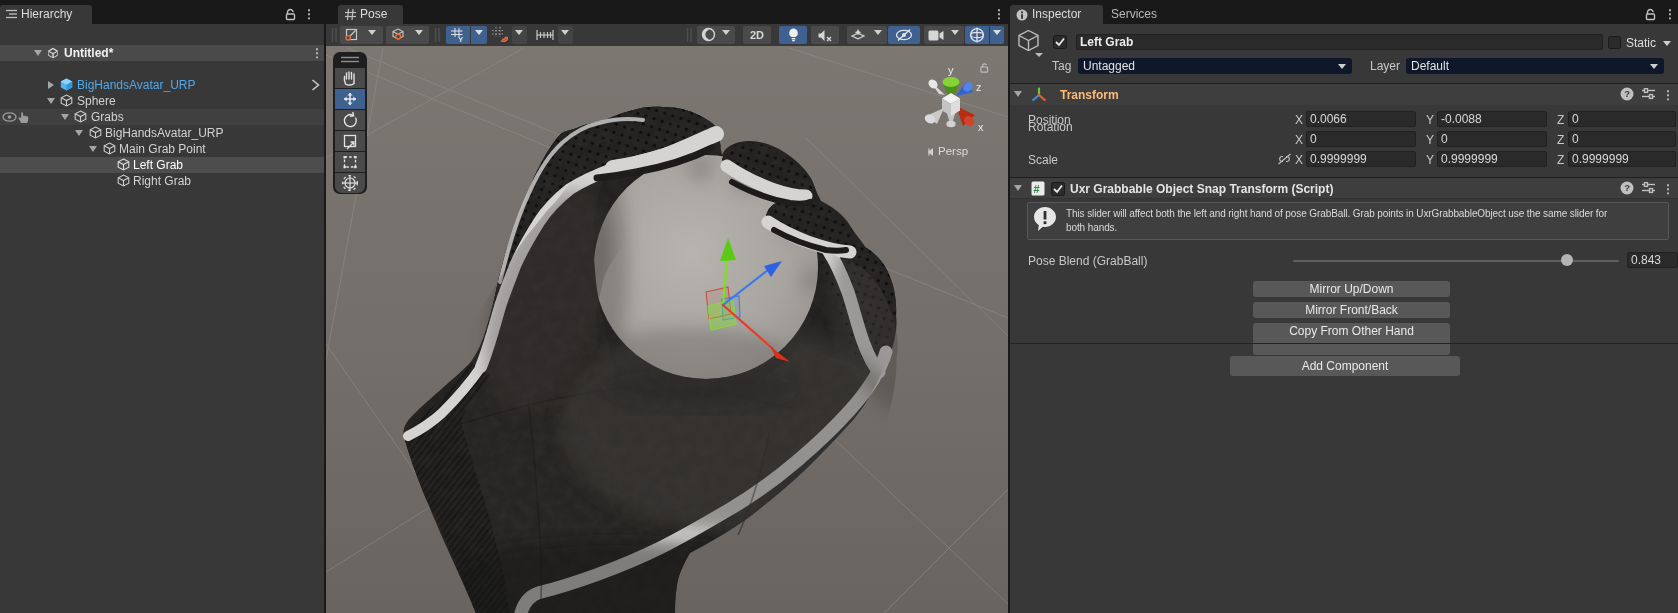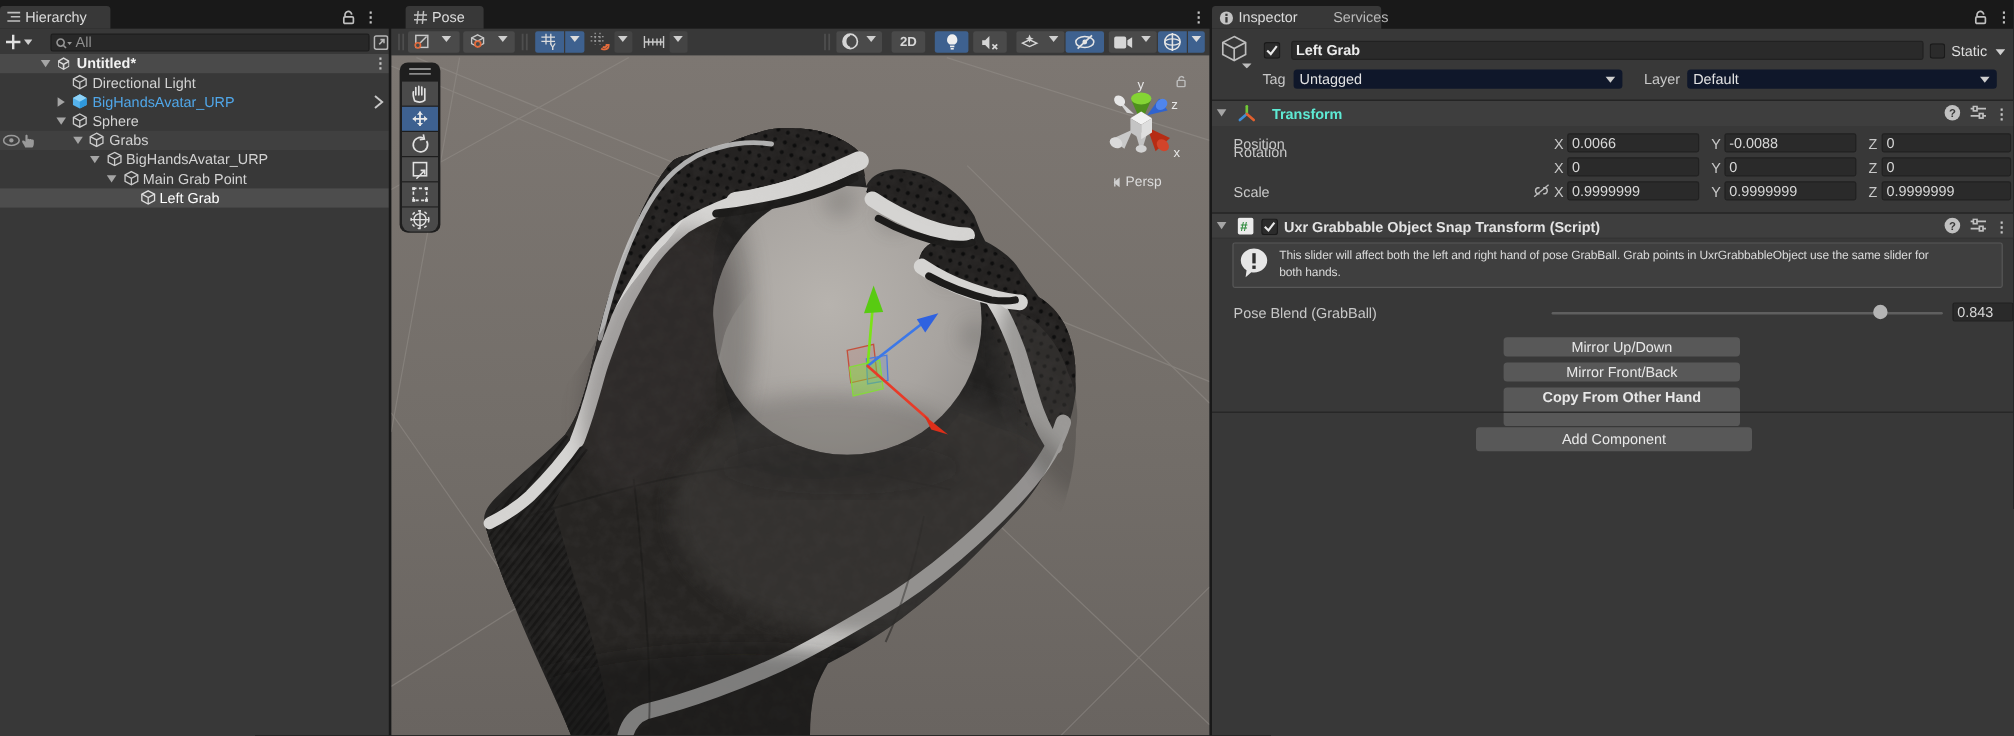--- a/index.html
+++ b/index.html
@@ -34,57 +34,30 @@
         </g>
       </svg>
     <span style="position:absolute;left:21px;">Hierarchy</span>
   </div>
   <svg class="abs" style="left:285px;top:8px" width="12" height="13" viewBox="0 0 12 13">
       <path d="M2.5 6 V4.5 A2.8 2.8 0 0 1 8.1 4.2" fill="none" stroke="#c0c0c0" stroke-width="1.4"></path>
       <rect x="1.5" y="6" width="8" height="5.5" rx="1" fill="none" stroke="#c0c0c0" stroke-width="1.4"></rect>
     </svg>
   <div class="abs kebab" style="left:303px;top:7px;">⋮</div>
 
-  <div class="abs" style="left:0;top:24px;width:324px;height:22px;background:#383838;border-bottom:1px solid #2a2a2a;box-sizing:border-box;">
-    <svg width="22" height="14" style="position:absolute;left:5px;top:4px" viewBox="0 0 22 14">
-        <path d="M6 1 V13 M0 7 H12" stroke="#e0e0e0" stroke-width="2"></path>
-        <path d="M15 5 L22 5 L18.5 9.5 Z" fill="#cfcfcf"></path>
-      </svg>
-    <div class="abs" style="left:42px;top:4px;width:266px;height:15px;background:#282828;border:1px solid #1d1d1d;border-radius:2px;box-sizing:border-box;">
-      <svg width="14" height="11" style="position:absolute;left:3px;top:2px" viewBox="0 0 14 11">
-          <circle cx="4.5" cy="4.5" r="3" fill="none" stroke="#969696" stroke-width="1.3"></circle>
-          <line x1="6.8" y1="6.8" x2="9" y2="9" stroke="#969696" stroke-width="1.3"></line>
-          <path d="M10 4 L14 4 L12 6.5 Z" fill="#969696"></path>
-        </svg>
-      <span style="position:absolute;left:20px;top:0;color:#8e8e8e;line-height:13px;">All</span>
-    </div>
-    <svg width="13" height="13" style="position:absolute;left:311px;top:5px" viewBox="0 0 13 13">
-        <rect x="1" y="1" width="11" height="11" rx="1.5" fill="none" stroke="#b5b5b5" stroke-width="1.3"></rect>
-        <path d="M5 8 L9 4 M6 4 h3 v3" stroke="#b5b5b5" stroke-width="1.3" fill="none"></path>
-      </svg>
-  </div>
 
   <div class="row" style="top:45px;height:16px;background:#4a4a4a;color:#f2f2f2;font-weight:bold;">
     <div class="tri-d" style="position:absolute;left:34px;top:5px;"></div>
     <svg width="14" height="14" style="position:absolute;left:46px;top:1px" viewBox="0 0 24 24">
         <g fill="#d8d8d8">
           <path d="M12 3 L20 7.5 L20 16.5 L12 21 L4 16.5 L4 7.5 Z M12 5.6 L6.3 8.8 L12 12 L17.7 8.8 Z M5.2 10.4 L5.2 15.6 L10.8 18.8 L10.8 13.6 Z M18.8 10.4 L13.2 13.6 L13.2 18.8 L18.8 15.6 Z"></path>
         </g>
       </svg>
     <span style="position:absolute;left:64px;">Untitled*</span>
     <div class="kebab" style="position:absolute;left:311px;top:0;">⋮</div>
-  </div>
-  <div class="row" style="top:61px;">
-    <svg class="cube" width="13" height="13" style="position:absolute;left:60px;top:1px" viewBox="0 0 13 13">
-        <g fill="none" stroke="#cbcbcb" stroke-width="1.1">
-          <path d="M6.5 1 L11.8 3.8 L11.8 9.2 L6.5 12 L1.2 9.2 L1.2 3.8 Z"></path>
-          <path d="M1.2 3.8 L6.5 6.6 L11.8 3.8 M6.5 6.6 L6.5 12"></path>
-        </g>
-      </svg>
-    <span style="position:absolute;left:77px;">Directional Light</span>
   </div>
   <div class="row" style="top:77px;">
     <div class="tri-r" style="position:absolute;left:48px;top:3.5px;"></div>
     <svg width="13" height="13" style="position:absolute;left:60px;top:1px" viewBox="0 0 13 13">
         <path fill="#55b2ec" d="M6.5 0.5 L12.2 3.6 L12.2 9.4 L6.5 12.5 L0.8 9.4 L0.8 3.6 Z"></path>
         <path fill="#8ed2f7" d="M6.5 0.5 L12.2 3.6 L6.5 6.7 L0.8 3.6 Z"></path>
         <path fill="#2f98dc" d="M6.5 6.7 L12.2 3.6 L12.2 9.4 L6.5 12.5 Z"></path>
       </svg>
     <span style="position:absolute;left:77px;color:#50a7e9;">BigHandsAvatar_URP</span>
     <svg width="9" height="12" style="position:absolute;left:311px;top:2px" viewBox="0 0 9 12">
@@ -139,20 +112,29 @@
     <span style="position:absolute;left:119px;">Main Grab Point</span>
   </div>
   <div class="row" style="top:157px;background:#4d4d4d;">
     <svg width="13" height="13" style="position:absolute;left:117px;top:1px" viewBox="0 0 13 13">
         <g fill="none" stroke="#dddddd" stroke-width="1.1">
           <path d="M6.5 1 L11.8 3.8 L11.8 9.2 L6.5 12 L1.2 9.2 L1.2 3.8 Z"></path>
           <path d="M1.2 3.8 L6.5 6.6 L11.8 3.8 M6.5 6.6 L6.5 12"></path>
         </g>
       </svg>
     <span style="position:absolute;left:133px;color:#ffffff;">Left Grab</span>
+  </div>
+  <div class="row" style="top:173px;">
+    <svg width="13" height="13" style="position:absolute;left:117px;top:1px" viewBox="0 0 13 13">
+        <g fill="none" stroke="#cbcbcb" stroke-width="1.1">
+          <path d="M6.5 1 L11.8 3.8 L11.8 9.2 L6.5 12 L1.2 9.2 L1.2 3.8 Z"></path>
+          <path d="M1.2 3.8 L6.5 6.6 L11.8 3.8 M6.5 6.6 L6.5 12"></path>
+        </g>
+      </svg>
+    <span style="position:absolute;left:133px;">Right Grab</span>
   </div>
 
   <div class="tab" style="left:338px;width:65px;">
     <svg width="11" height="11" style="position:absolute;left:7px;top:4px" viewBox="0 0 11 11">
         <g stroke="#c0c0c0" stroke-width="1.2" fill="none">
           <line x1="3.5" y1="0" x2="2.5" y2="11"></line>
           <line x1="8" y1="0" x2="7" y2="11"></line>
           <line x1="0" y1="3.5" x2="11" y2="3.5"></line>
           <line x1="0" y1="7.5" x2="11" y2="7.5"></line>
         </g>
@@ -486,21 +468,21 @@
       <g fill="none" stroke="#bdbdbd" stroke-width="1.2">
         <rect x="981" y="67" width="6.5" height="5.2" rx="0.8"></rect>
         <path d="M982.5,67 v-1.4 a2.1,2.1 0 0 1 4,-0.5"></path>
       </g>
       <path d="M928,152 L933,148 L933,156 Z" fill="#cfcfcf"></path>
       <line x1="929" y1="148.5" x2="929" y2="155.5" stroke="#cfcfcf" stroke-width="1.2"></line>
       <text x="938" y="155" fill="#dcdcdc" font-size="11.5" font-family="Liberation Sans">Persp</text>
     </g>
   </svg>
 
-  <div class="tab" style="left:1010px;width:93px;padding-left:48px;">
+  <div class="tab" style="left:1010px;width:93px;">
     <svg width="12" height="12" style="position:absolute;left:6px;top:3.5px" viewBox="0 0 12 12">
         <circle cx="6" cy="6" r="5.5" fill="#c3c3c3"></circle>
         <rect x="5.1" y="2.4" width="1.9" height="1.9" fill="#383838"></rect>
         <rect x="5.1" y="5.2" width="1.9" height="4.6" fill="#383838"></rect>
       </svg>
     <span style="position:absolute;left:22px;">Inspector</span>
   </div>
   <div class="tabtxt" style="left:1111px;">Services</div>
   <svg class="abs" style="left:1645px;top:8px" width="12" height="13" viewBox="0 0 12 13">
       <path d="M2.5 6 V4.5 A2.8 2.8 0 0 1 8.1 4.2" fill="none" stroke="#c0c0c0" stroke-width="1.4"></path>
@@ -533,21 +515,21 @@
 
   <div class="abs" style="left:1010px;top:83px;width:668px;height:22px;background:#3e3e3e;border-top:1px solid #1f1f1f;box-sizing:border-box;"></div>
   <div class="tri-d" style="position:absolute;left:1014px;top:91px;"></div>
   <svg class="abs" style="left:1031px;top:87px" width="16" height="16" viewBox="0 0 16 16">
       <g stroke-width="2.2" stroke-linecap="round">
         <line x1="8" y1="8" x2="8" y2="1.5" stroke="#71c837"></line>
         <line x1="8" y1="8" x2="2.2" y2="13" stroke="#3f8dd6"></line>
         <line x1="8" y1="8" x2="13.8" y2="13" stroke="#e2602e"></line>
       </g>
     </svg>
-  <div class="lbl bold" style="left:1060px;top:88px;color:#5eead4;">Transform</div>
+  <div class="lbl bold" style="left:1060px;top:88px;color:#fdba74;">Transform</div>
   <svg class="abs" style="left:1620px;top:87px" width="14" height="14" viewBox="0 0 14 14">
       <circle cx="7" cy="7" r="6.5" fill="#c0c0c0"></circle>
       <text x="4.2" y="10.4" font-size="9.5" font-weight="bold" fill="#383838" font-family="Liberation Sans">?</text>
     </svg>
   <svg class="abs" style="left:1642px;top:88px" width="13" height="12" viewBox="0 0 13 12">
       <g stroke="#c0c0c0" stroke-width="1.4">
         <line x1="0" y1="2.5" x2="13" y2="2.5"></line>
         <line x1="0" y1="8.5" x2="13" y2="8.5"></line>
         <rect x="2.5" y="0.6" width="3" height="3.8" fill="#3e3e3e"></rect>
         <rect x="7.5" y="6.6" width="3" height="3.8" fill="#3e3e3e"></rect>
@@ -616,20 +598,20 @@
     </svg>
   <div class="abs" style="left:1066px;top:207px;width:606px;font-size:10px;letter-spacing:-0.1px;color:#dadada;line-height:14px;white-space:nowrap;">This slider will affect both the left and right hand of pose GrabBall. Grab points in UxrGrabbableObject use the same slider for<br>both hands.</div>
 
   <div class="lbl" style="left:1028px;top:254px;">Pose Blend (GrabBall)</div>
   <div class="abs" style="left:1293px;top:259.5px;width:326px;height:2px;background:#5f5f5f;border-radius:1px;"></div>
   <div class="abs" style="left:1561px;top:254px;width:12px;height:12px;border-radius:50%;background:#b4b4b4;"></div>
   <div class="field" style="left:1627px;top:252px;width:51px;">0.843</div>
 
   <div class="btn" style="left:1253px;top:281px;width:197px;height:16px;line-height:16px;">Mirror Up/Down</div>
   <div class="btn" style="left:1253px;top:302px;width:197px;height:16px;line-height:16px;">Mirror Front/Back</div>
-  <div class="btn" style="left:1253px;top:323px;width:197px;height:32px;line-height:16px;font-weight:bold;">Copy From Other Hand</div>
+  <div class="btn" style="left:1253px;top:323px;width:197px;height:32px;line-height:16px;">Copy From Other Hand</div>
 
   <div class="abs" style="left:1010px;top:343px;width:668px;height:1px;background:#232323;"></div>
   <div class="btn" style="left:1230px;top:356px;width:230px;height:20px;line-height:20px;">Add Component</div>
 
   <div class="abs" style="left:324px;top:0;width:2px;height:613px;background:#191919;"></div>
   <div class="abs" style="left:1008px;top:0;width:2px;height:613px;background:#191919;"></div>
 </div>
 
 </body></html>

